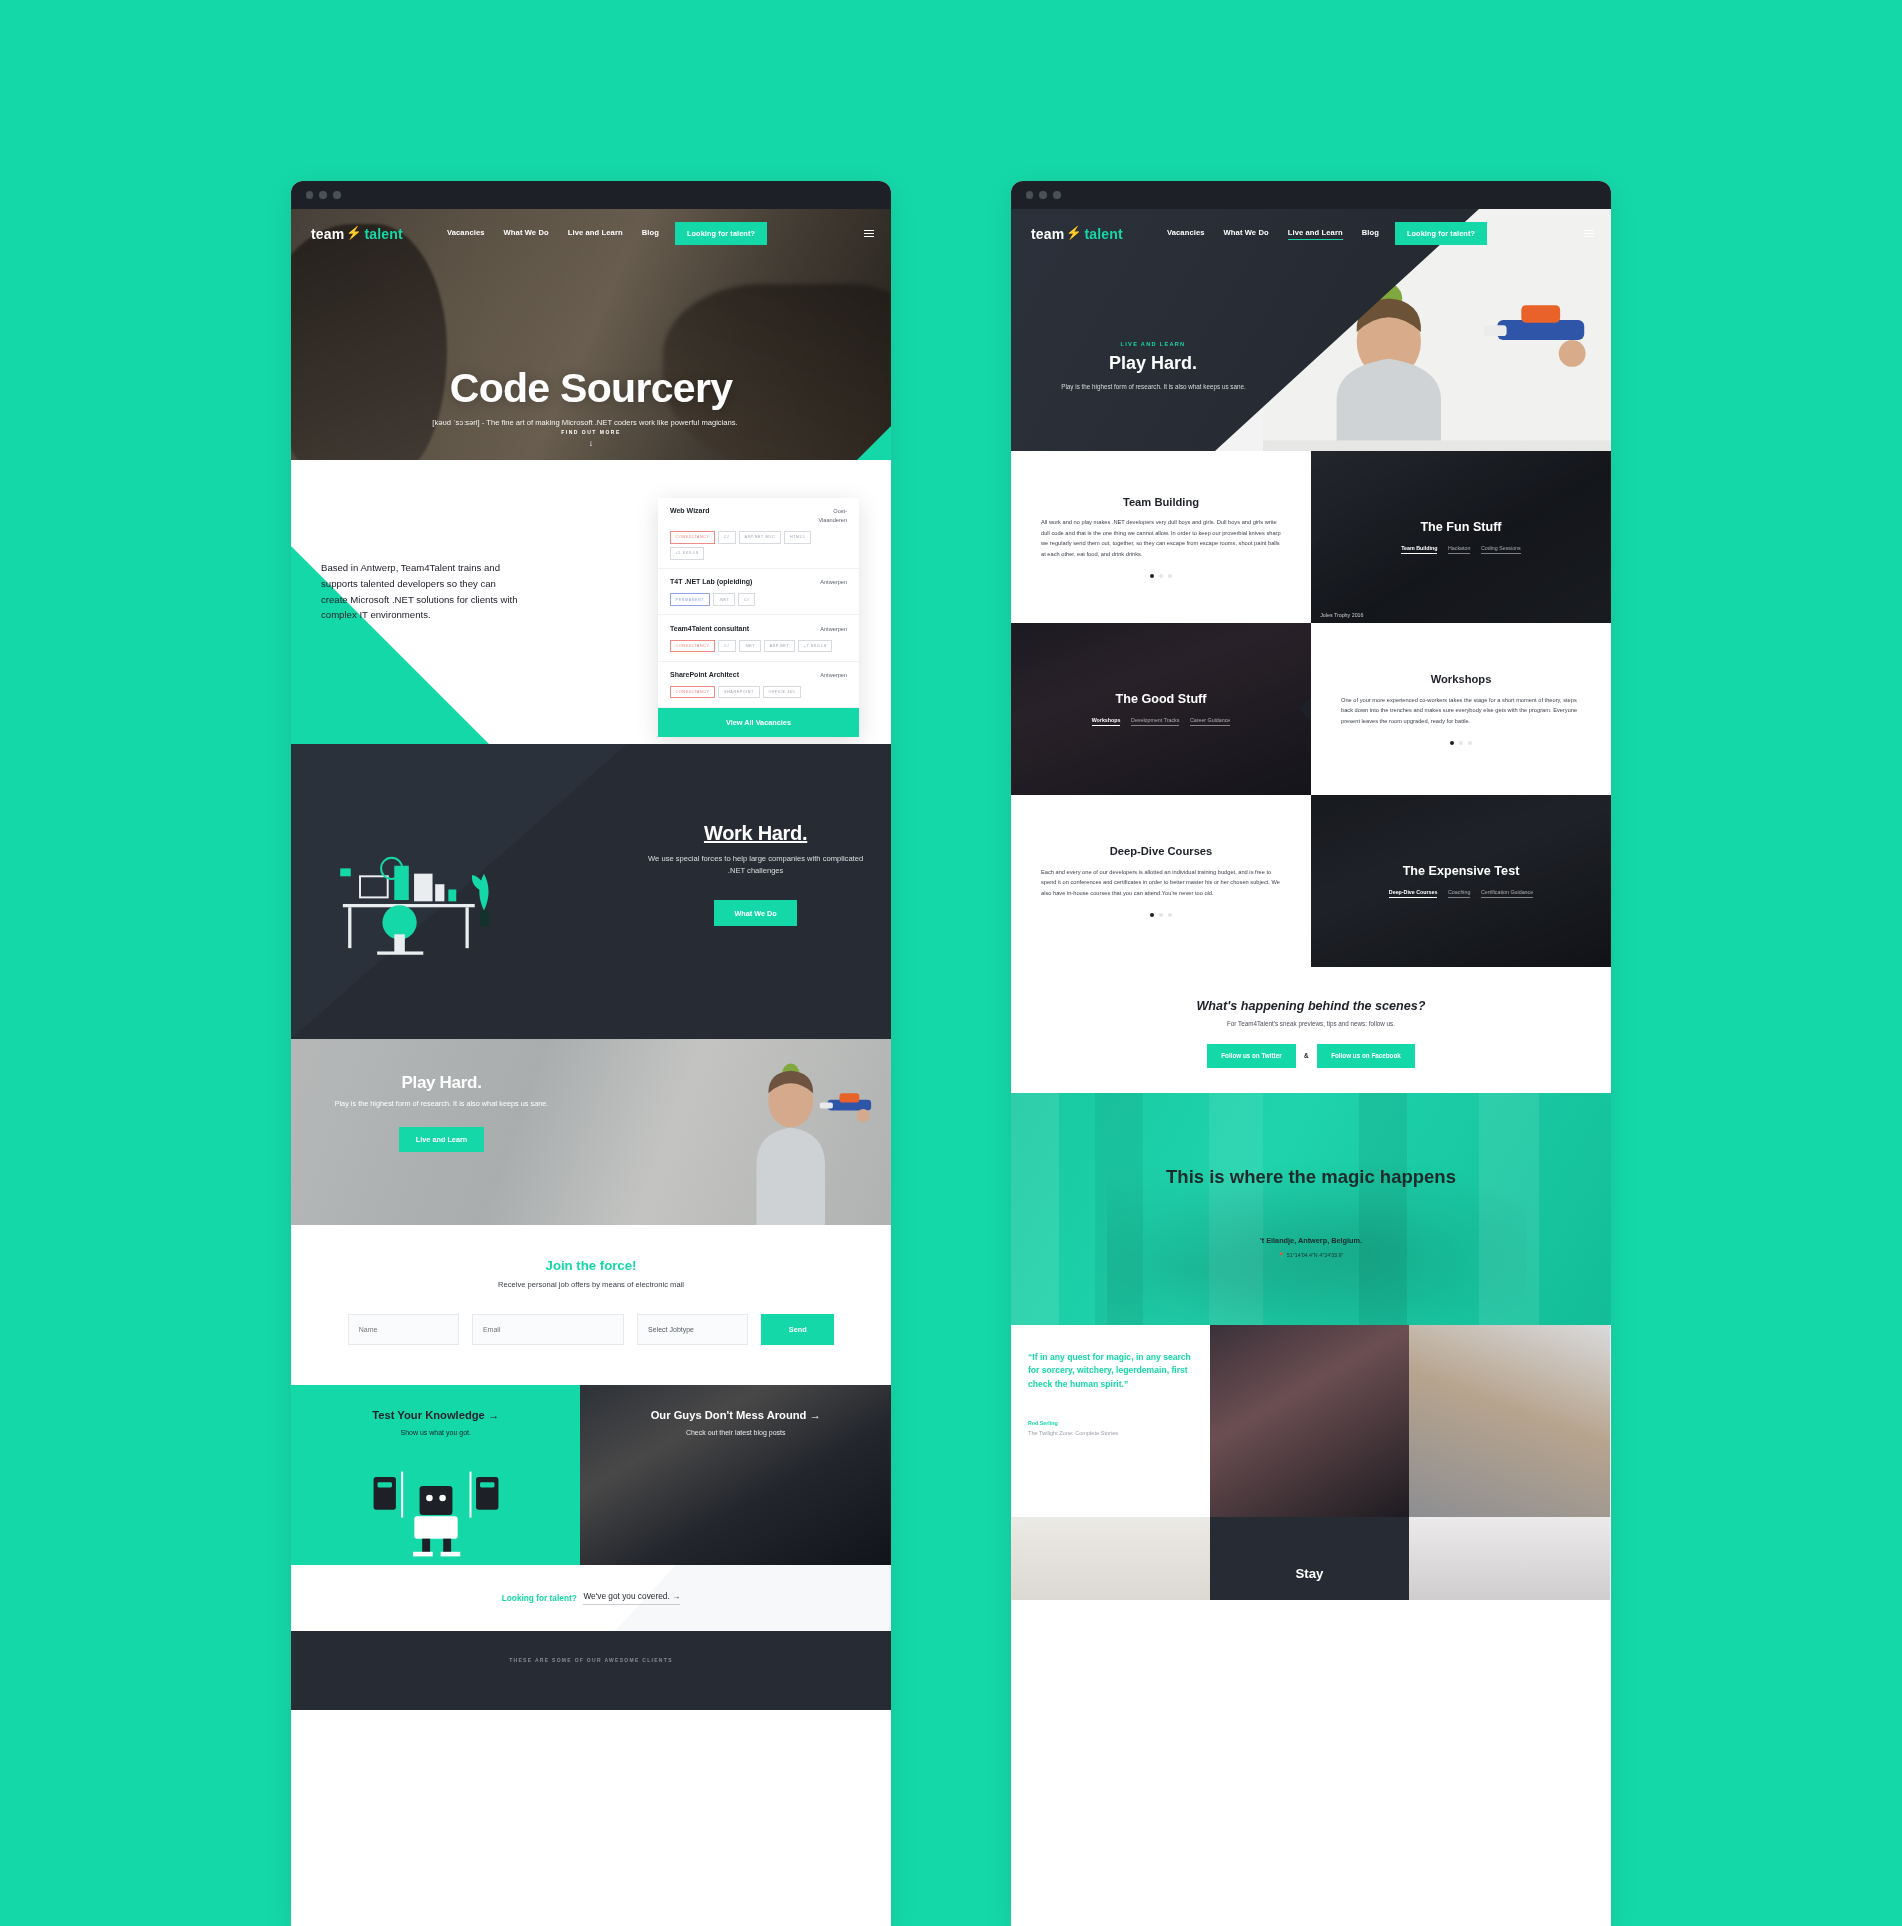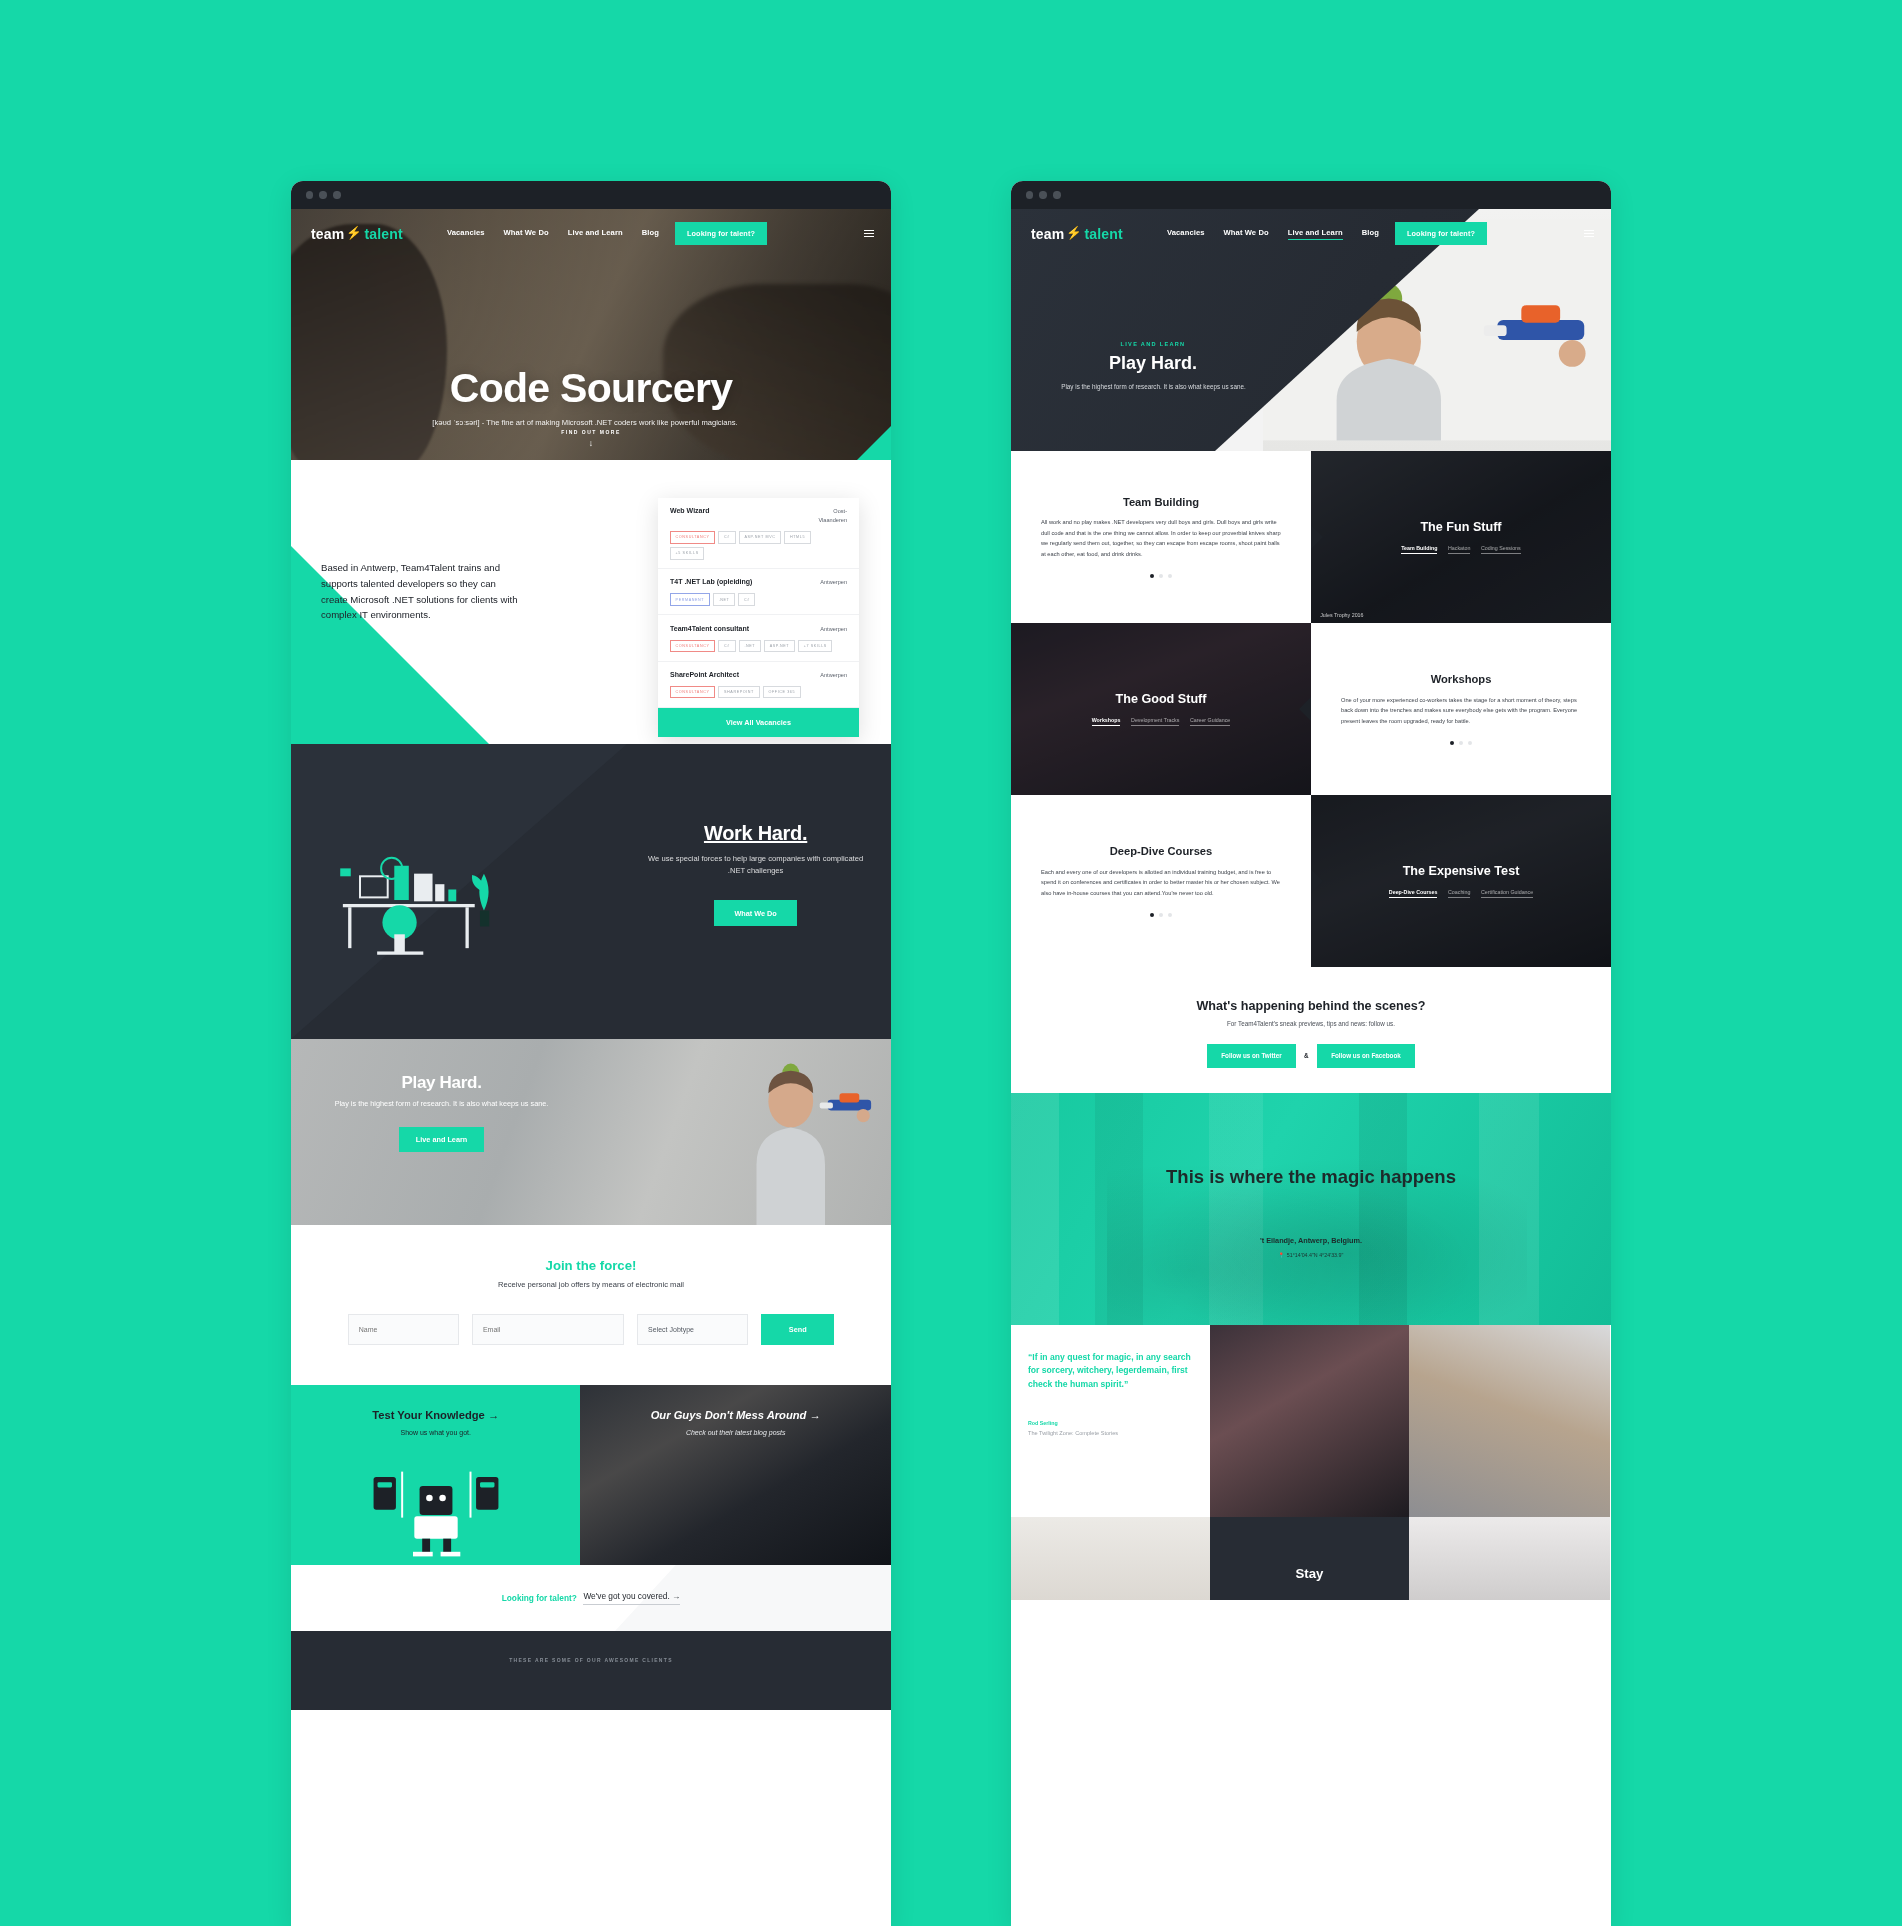--- a/index.html
+++ b/index.html
@@ -172,21 +172,21 @@
     font-size: 7px; color:#a7acb3; padding: 0 10px; font-family:"Liberation Sans",sans-serif;
   }
   .field.wide { width: 152px; }
   .field.sel { color:#555b63; display:flex; align-items:center; cursor:pointer; }
   .send { width: 73px; height:31px; background:#15D8A8; color:#fff; border:none; font-size: 7.3px; font-weight:700; cursor:pointer;}
 
   
   .promos { display:flex; height: 180px; }
   .promo { position:relative; overflow:hidden; }
   .promo-a { width: 301px; background:#15D8A8; }
-  .promo-b { width: 323px; background:#1f242b;font-style:italic; }
+  .promo-b { width: 323px; background:#1f242b; }
   .promo-b::before{
     content:""; position:absolute; inset:0;
     background: linear-gradient(150deg,#2e3238 0%, #4b4a4a 30%, #23262c 60%, #101318 100%);
     opacity:.95;
   }
   .promo-head { position:relative; text-align:center; padding-top: 24px; z-index:3; }
   .promo-h { font-size: 11.2px; font-weight: 800; color:#1d2127; }
   .promo-b .promo-h { color:#fff; }
   .promo-s { font-size: 7px; margin-top: 8px; color:#1d2127; }
   .promo-b .promo-s { color:#e7e9ec; }
@@ -234,21 +234,21 @@
   .img-tab.on { color:#fff; font-weight:700; border-bottom-color:#fff; }
   .caption { position:absolute; left: 9.2px; bottom: 5.3px; z-index:3; font-size:5.3px; color:rgba(255,255,255,.75); }
   .arrow-l, .arrow-r { position:absolute; top: 50%; width: 0; height:0; z-index: 6; }
   .arrow-l { left: 0; transform: translateY(-50%);
     border-top: 12.6px solid transparent; border-bottom: 12.6px solid transparent; border-left: 12.6px solid #1d2127; }
   .arrow-r { right: 0; transform: translateY(-50%);
     border-top: 12.6px solid transparent; border-bottom: 12.6px solid transparent; border-right: 12.6px solid #1d2127; }
 
   
   .bts { background:#fff; height: 126px; text-align:center; padding-top: 32px; }
-  .bts-h { font-size: 12.6px; font-weight:800; color:#1d2127; }
+  .bts-h { font-size: 12.6px; font-weight:800; color:#1d2127;font-style:italic; }
   .bts-p { font-size: 6.3px; color:#4a4f57; margin-top: 6.6px; }
   .bts-btns { display:flex; justify-content:center; align-items:center; gap: 8px; margin-top: 17px; }
   .bts-btn { background:#15D8A8; color:#fff; border:none; font-size: 6.3px; font-weight:700; padding: 8.6px 14.5px; cursor:pointer;}
   .amp { font-size: 6.3px; color:#1d2127; font-weight:700; }
 
   
   .magic { position:relative; height: 232px; overflow:hidden;
     background: linear-gradient(120deg,#17c9a0,#1fd3ac 40%,#12bd97); }
   .magic::before{
     content:""; position:absolute; inset:0;

